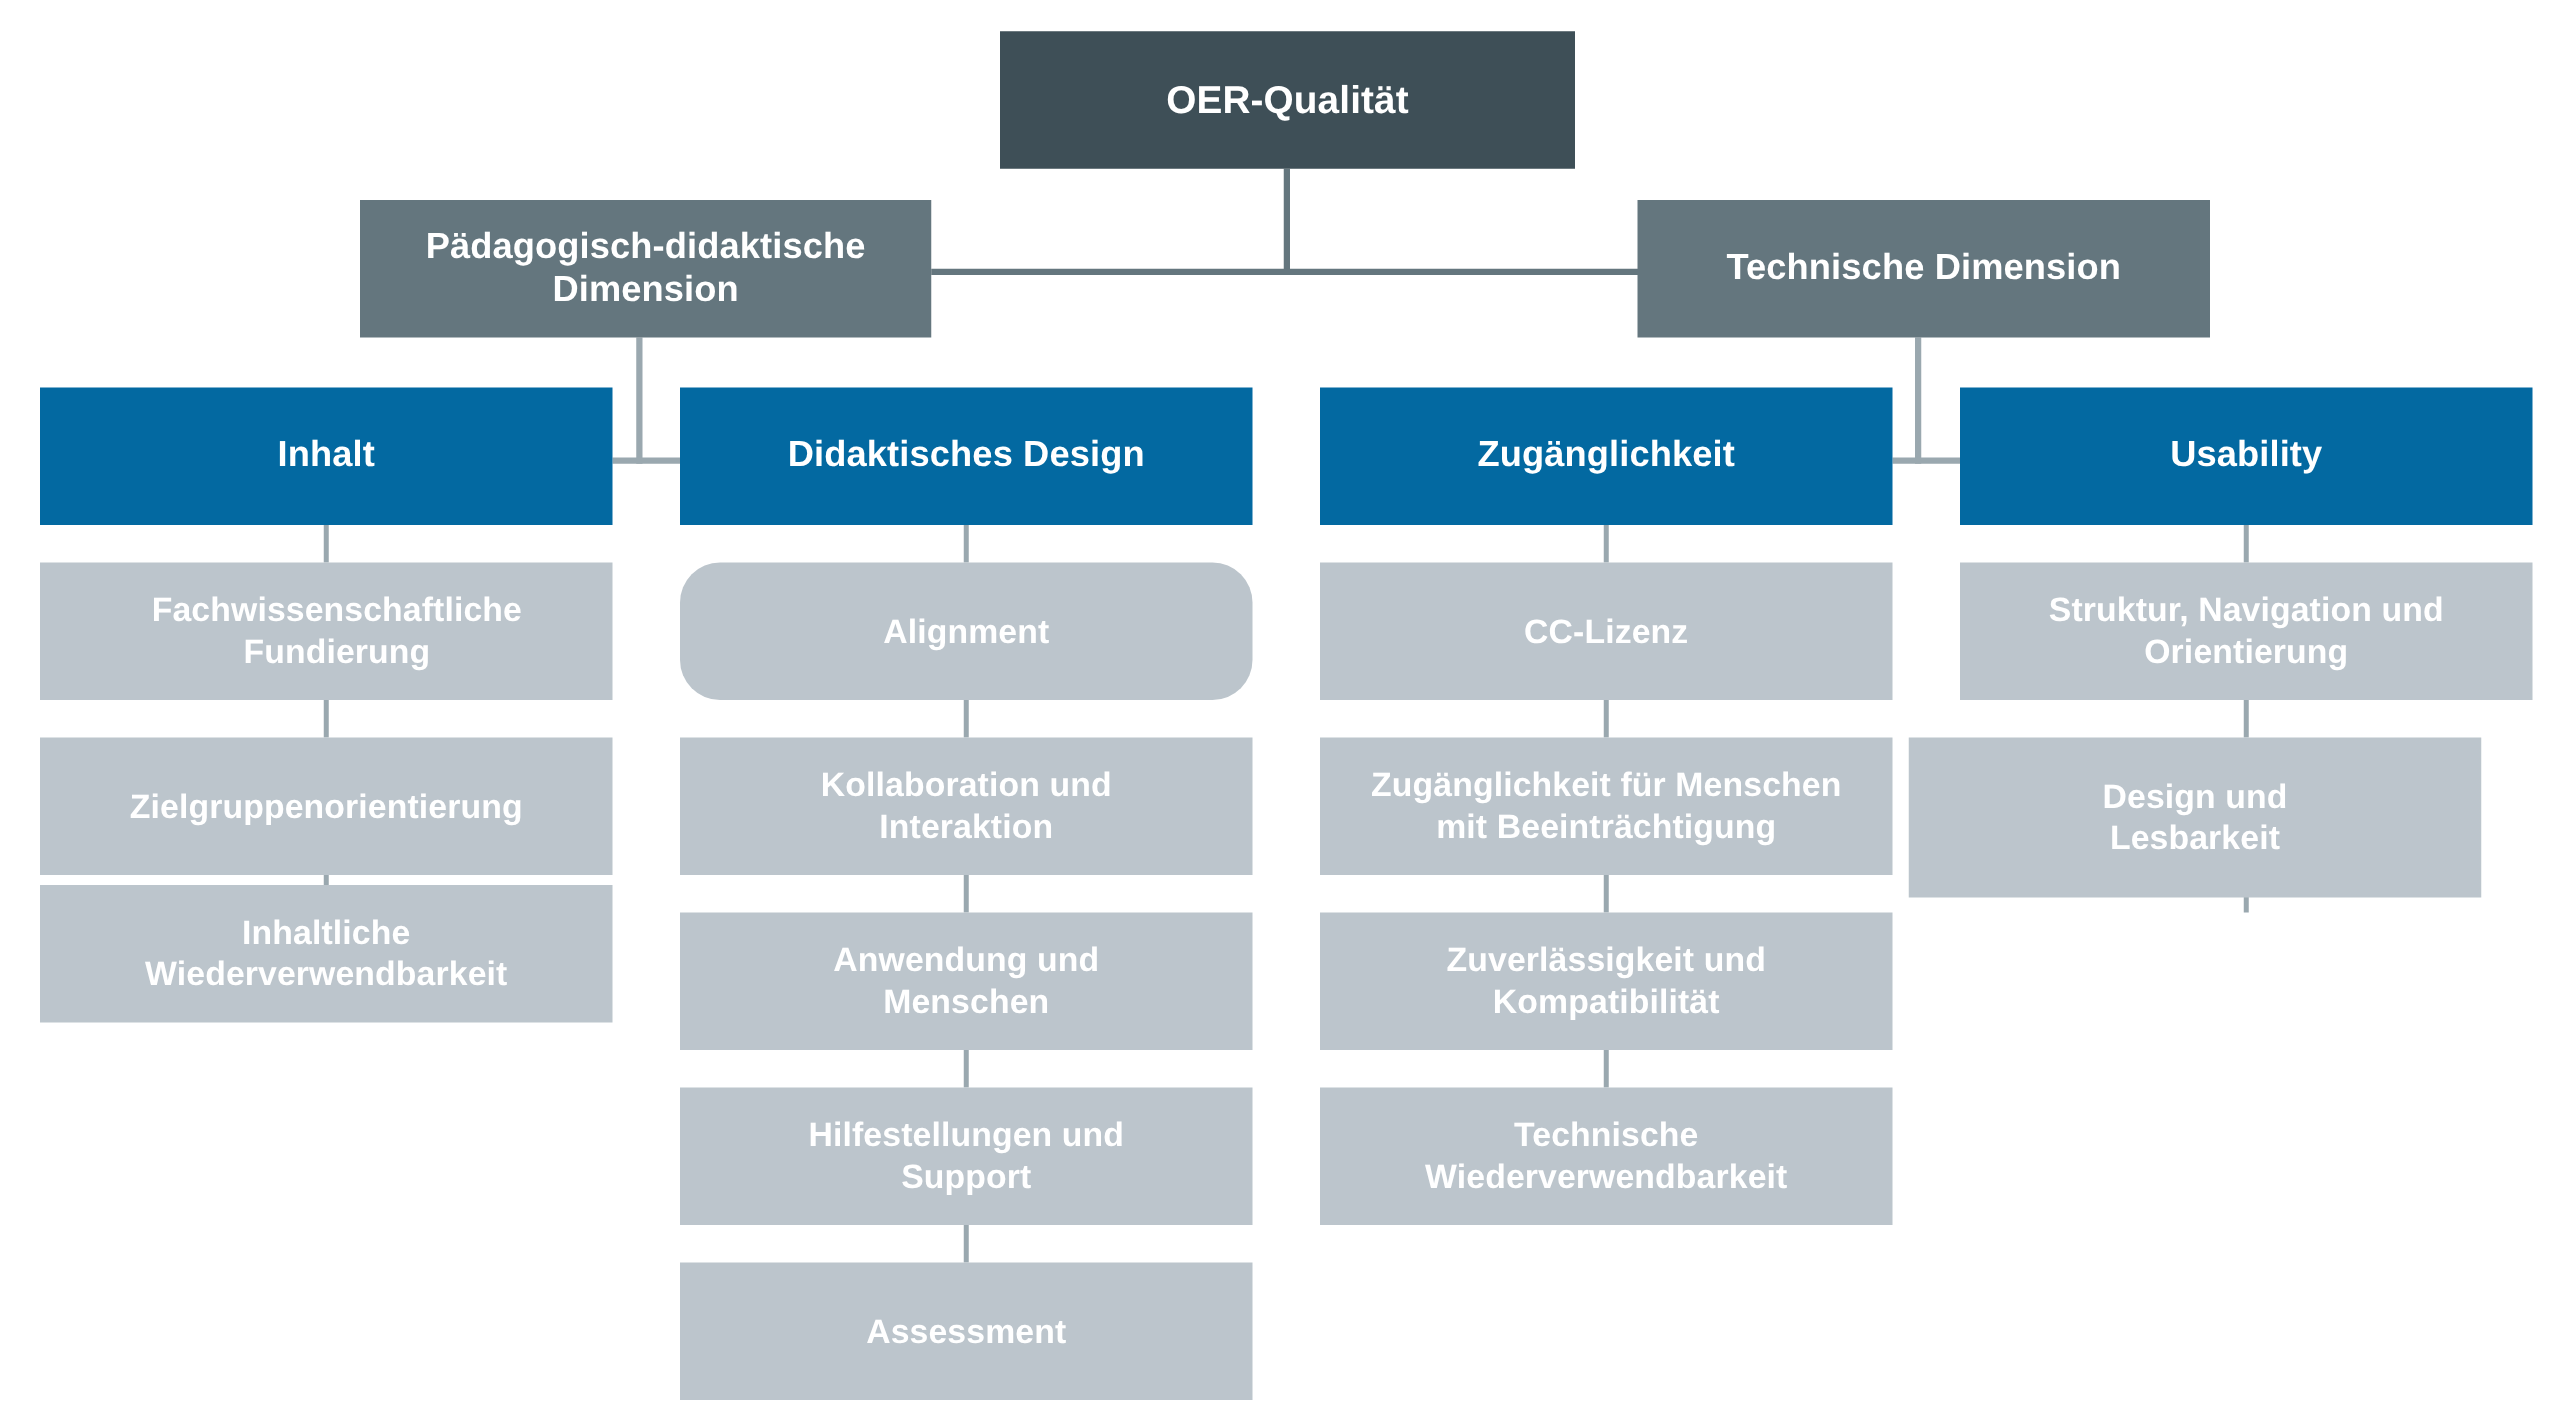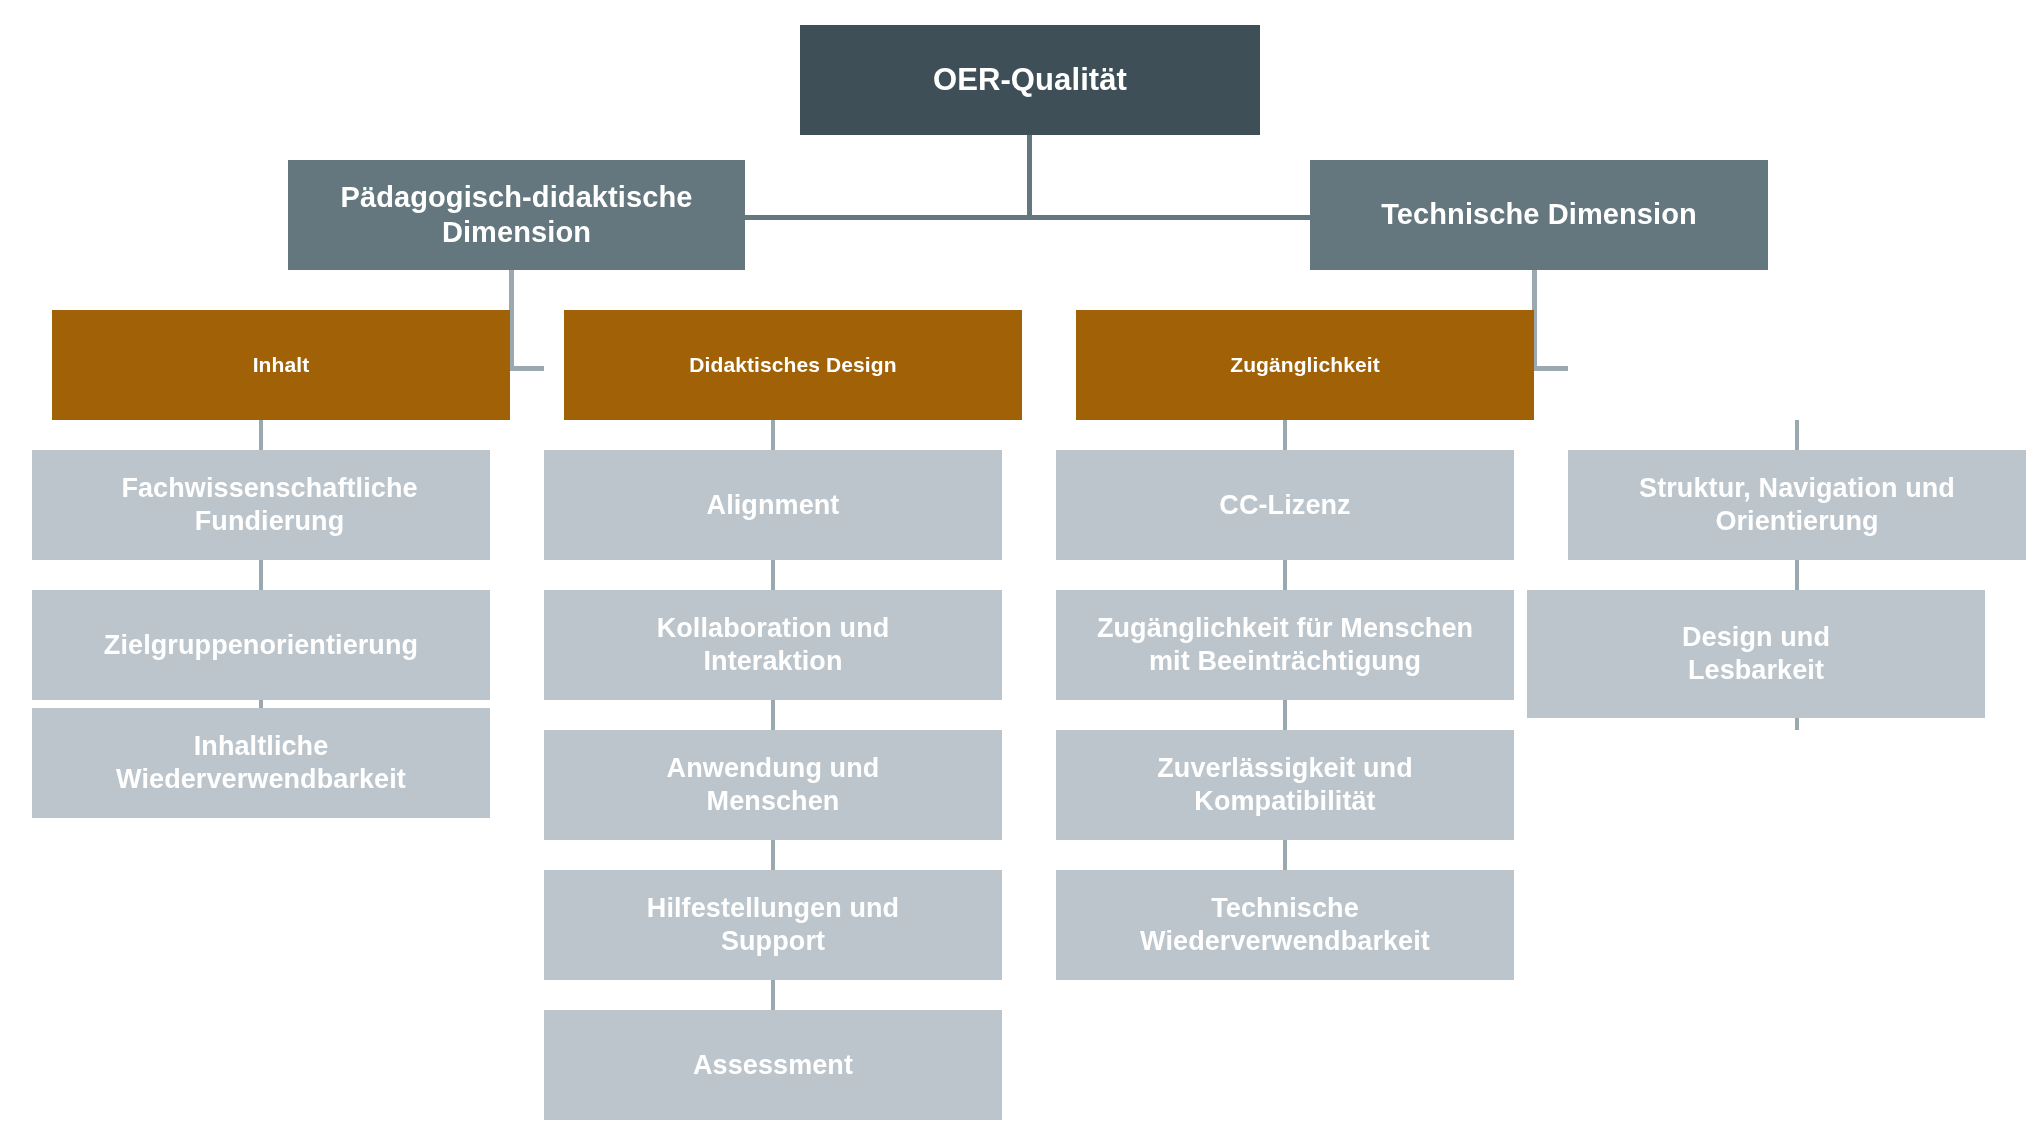--- a/index.html
+++ b/index.html
@@ -14,21 +14,21 @@
     font-weight:700;
     line-height:1.22;
     box-sizing:border-box;
     padding:4px 14px;
     z-index:3;
   }
   .node .lbl{display:block;width:100%;white-space:pre-line;}
 
   .lvl-root{background:#3e4f57;font-size:31px;letter-spacing:.1px;}
   .lvl-dim {background:#64767e;font-size:29px;letter-spacing:.1px;}
-  .lvl-cat {background:#a16207;font-size:21px;letter-spacing:.1px;margin-left:20px;}
+  .lvl-cat {background:#0369a1;font-size:29px;letter-spacing:.1px;}
   .lvl-leaf{background:#bcc5cc;font-size:27px;letter-spacing:.1px;}
 
   .conn{position:absolute;background:#9aa8af;z-index:1;}
   .conn.dark{background:#64767e;}
 </style>
 </head>
 <body>
 
 <div id="stage">
 
@@ -77,34 +77,37 @@
 
   <div class="node lvl-cat" style="left:32px;top:310px;width:458px;height:110px;">
     <span class="lbl">Inhalt</span>
   </div>
   <div class="node lvl-cat" style="left:544px;top:310px;width:458px;height:110px;">
     <span class="lbl">Didaktisches Design</span>
   </div>
   <div class="node lvl-cat" style="left:1056px;top:310px;width:458px;height:110px;">
     <span class="lbl">Zugänglichkeit</span>
   </div>
+  <div class="node lvl-cat" style="left:1568px;top:310px;width:458px;height:110px;">
+    <span class="lbl">Usability</span>
+  </div>
 
   <div class="node lvl-leaf" style="left:32px;top:450px;width:458px;height:110px;padding-left:31px;">
     <span class="lbl">Fachwissenschaftliche
 Fundierung</span>
   </div>
   <div class="node lvl-leaf" style="left:32px;top:590px;width:458px;height:110px;">
     <span class="lbl">Zielgruppenorientierung</span>
   </div>
   <div class="node lvl-leaf" style="left:32px;top:708px;width:458px;height:110px;">
     <span class="lbl">Inhaltliche
 Wiederverwendbarkeit</span>
   </div>
 
-  <div class="node lvl-leaf" style="left:544px;top:450px;width:458px;height:110px;">
+  <div class="node lvl-leaf" style="left:544px;top:450px;width:458px;height:110px;border-radius:32px;">
     <span class="lbl">Alignment</span>
   </div>
   <div class="node lvl-leaf" style="left:544px;top:590px;width:458px;height:110px;">
     <span class="lbl">Kollaboration und
 Interaktion</span>
   </div>
   <div class="node lvl-leaf" style="left:544px;top:730px;width:458px;height:110px;">
     <span class="lbl">Anwendung und
 Menschen</span>
   </div>

